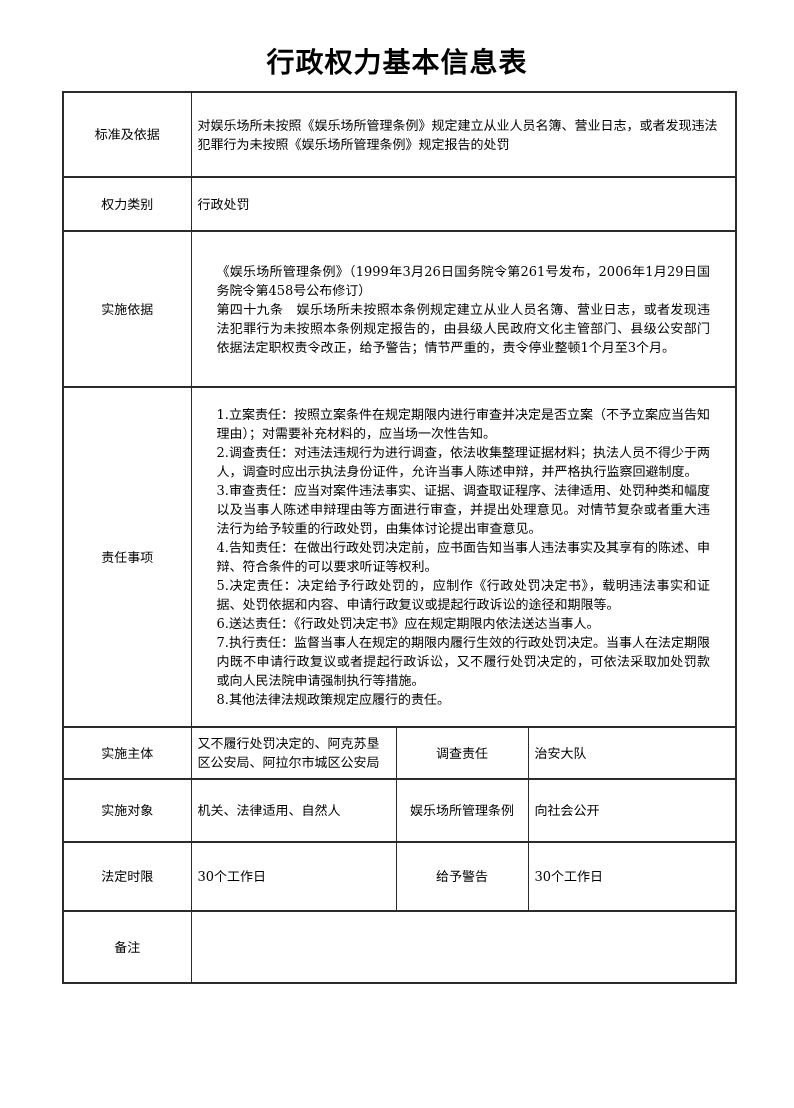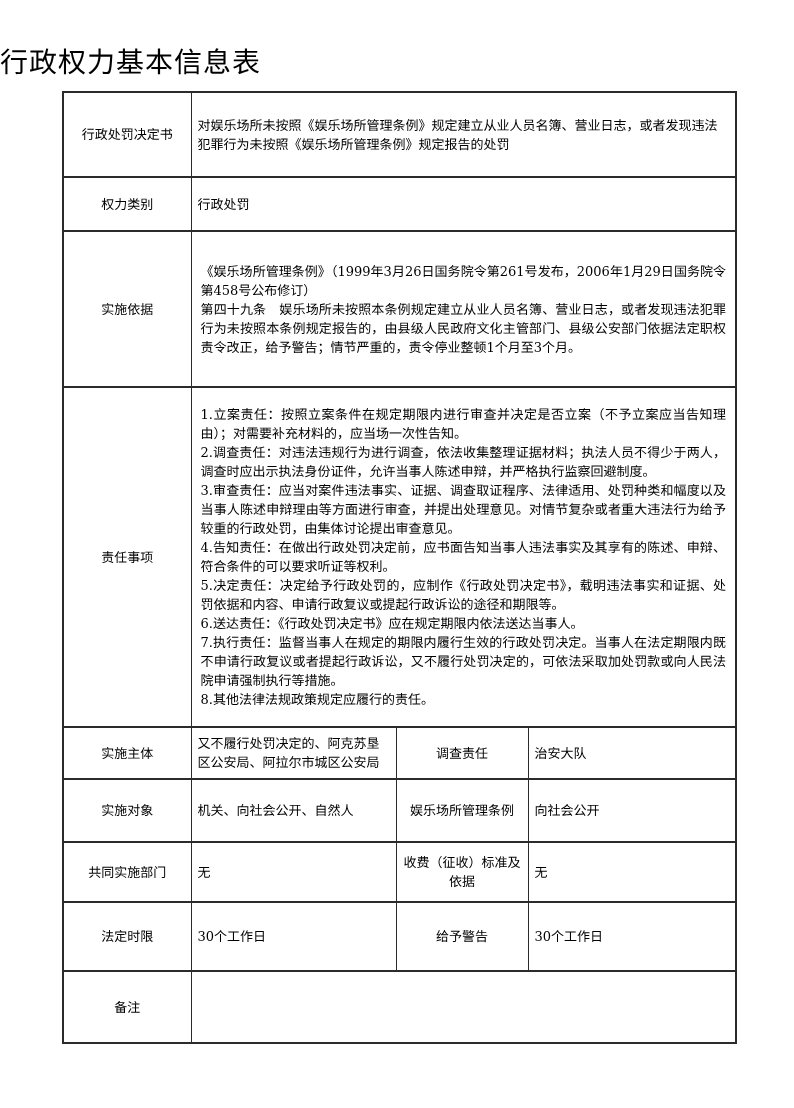--- a/index.html
+++ b/index.html
@@ -7,23 +7,24 @@
   body {
     width: 794px;
     height: 1108px;
     font-family: "DejaVu Serif", "Liberation Serif", serif;
     color: #000;
     position: relative;
     overflow: hidden;
   }
   .page-title {
     margin-top: 46px;
+    text-align: center;
     font-size: 28px;
     line-height: 34px;
-    font-weight: normal;
+    font-weight: bold;
     letter-spacing: 1px;
   }
   table.info-table {
     border-collapse: collapse;
     table-layout: fixed;
     margin: 11px 0 0 62px;
     width: 673px;
     border: 2px solid #2b2b2b;
   }
   .info-table td {
@@ -38,21 +39,21 @@
   }
   .info-table td.lbl {
     text-align: center;
   }
   .info-table td.val-c {
     text-align: left;
   }
   .info-table td.val-l {
     text-align: justify;
     white-space: pre-wrap;
-    padding: 6px 9px;
+    padding: 6px 25px;
   }
   
   tr.r-name   { height: 85px; }
   tr.r-cat    { height: 54px; margin-left: 46px; }
   tr.r-basis  { height: 156px; }
   tr.r-duty   { height: 340px; }
   tr.r-subj   { height: 52px; }
   tr.r-target { height: 63px; margin-left: 33px; }
   tr.r-joint  { height: 60px; }
   tr.r-limit  { height: 69px; }
@@ -65,21 +66,21 @@
 
 <table class="info-table">
   <colgroup>
     <col style="width:128px">
     <col style="width:205px">
     <col style="width:132px">
     <col style="width:208px">
   </colgroup>
   <tbody>
     <tr class="r-name">
-      <td class="lbl">行政处罚决定书</td>
+      <td class="lbl">标准及依据</td>
       <td class="val-c" colspan="3">对娱乐场所未按照《娱乐场所管理条例》规定建立从业人员名簿、营业日志，或者发现违法犯罪行为未按照《娱乐场所管理条例》规定报告的处罚</td>
     </tr>
     <tr class="r-cat">
       <td class="lbl">权力类别</td>
       <td class="val-c" colspan="3">行政处罚</td>
     </tr>
     <tr class="r-basis">
       <td class="lbl">实施依据</td>
       <td class="val-l" colspan="3">《娱乐场所管理条例》（1999年3月26日国务院令第261号发布，2006年1月29日国务院令第458号公布修订）
 第四十九条　娱乐场所未按照本条例规定建立从业人员名簿、营业日志，或者发现违法犯罪行为未按照本条例规定报告的，由县级人民政府文化主管部门、县级公安部门依据法定职权责令改正，给予警告；情节严重的，责令停业整顿1个月至3个月。</td>
@@ -96,29 +97,23 @@
 8.其他法律法规政策规定应履行的责任。</td>
     </tr>
     <tr class="r-subj">
       <td class="lbl">实施主体</td>
       <td class="val-c">又不履行处罚决定的、阿克苏垦区公安局、阿拉尔市城区公安局</td>
       <td class="lbl">调查责任</td>
       <td class="val-c">治安大队</td>
     </tr>
     <tr class="r-target">
       <td class="lbl">实施对象</td>
-      <td class="val-c">机关、向社会公开、自然人</td>
+      <td class="val-c">机关、法律适用、自然人</td>
       <td class="lbl">娱乐场所管理条例</td>
       <td class="val-c">向社会公开</td>
-    </tr>
-    <tr class="r-joint">
-      <td class="lbl">共同实施部门</td>
-      <td class="val-c">无</td>
-      <td class="lbl">收费（征收）标准及依据</td>
-      <td class="val-c">无</td>
     </tr>
     <tr class="r-limit">
       <td class="lbl">法定时限</td>
       <td class="val-c">30个工作日</td>
       <td class="lbl">给予警告</td>
       <td class="val-c">30个工作日</td>
     </tr>
     <tr class="r-remark">
       <td class="lbl">备注</td>
       <td class="val-c" colspan="3"></td>

